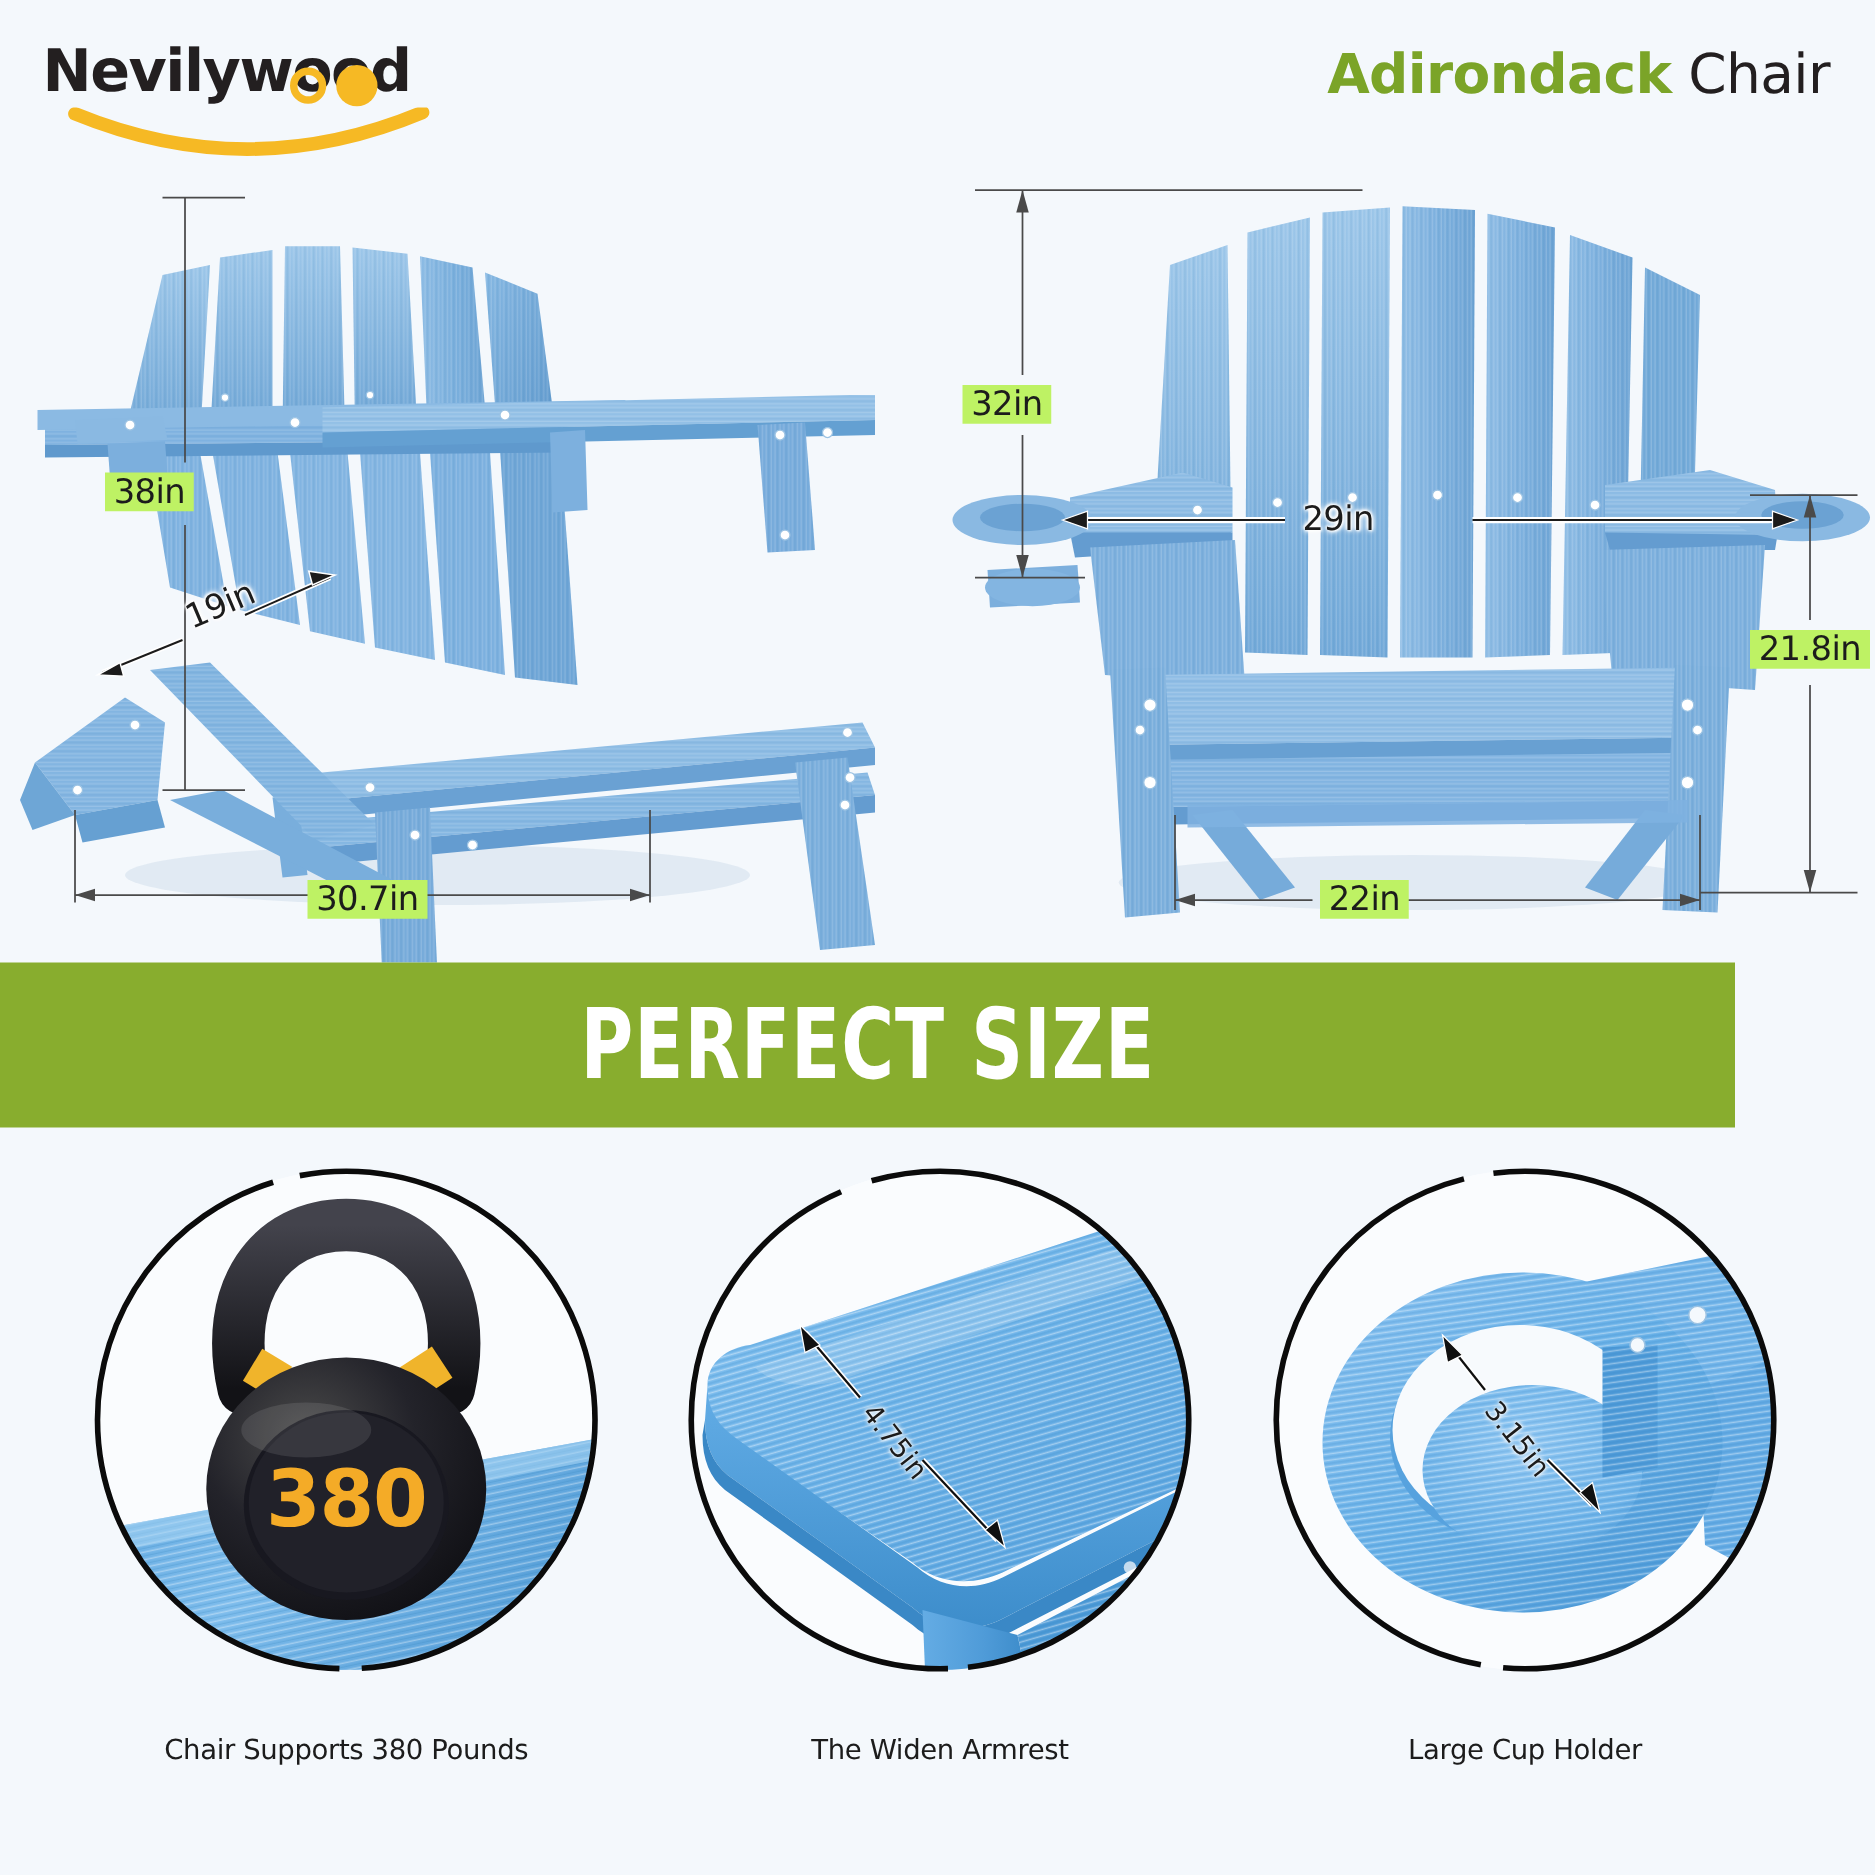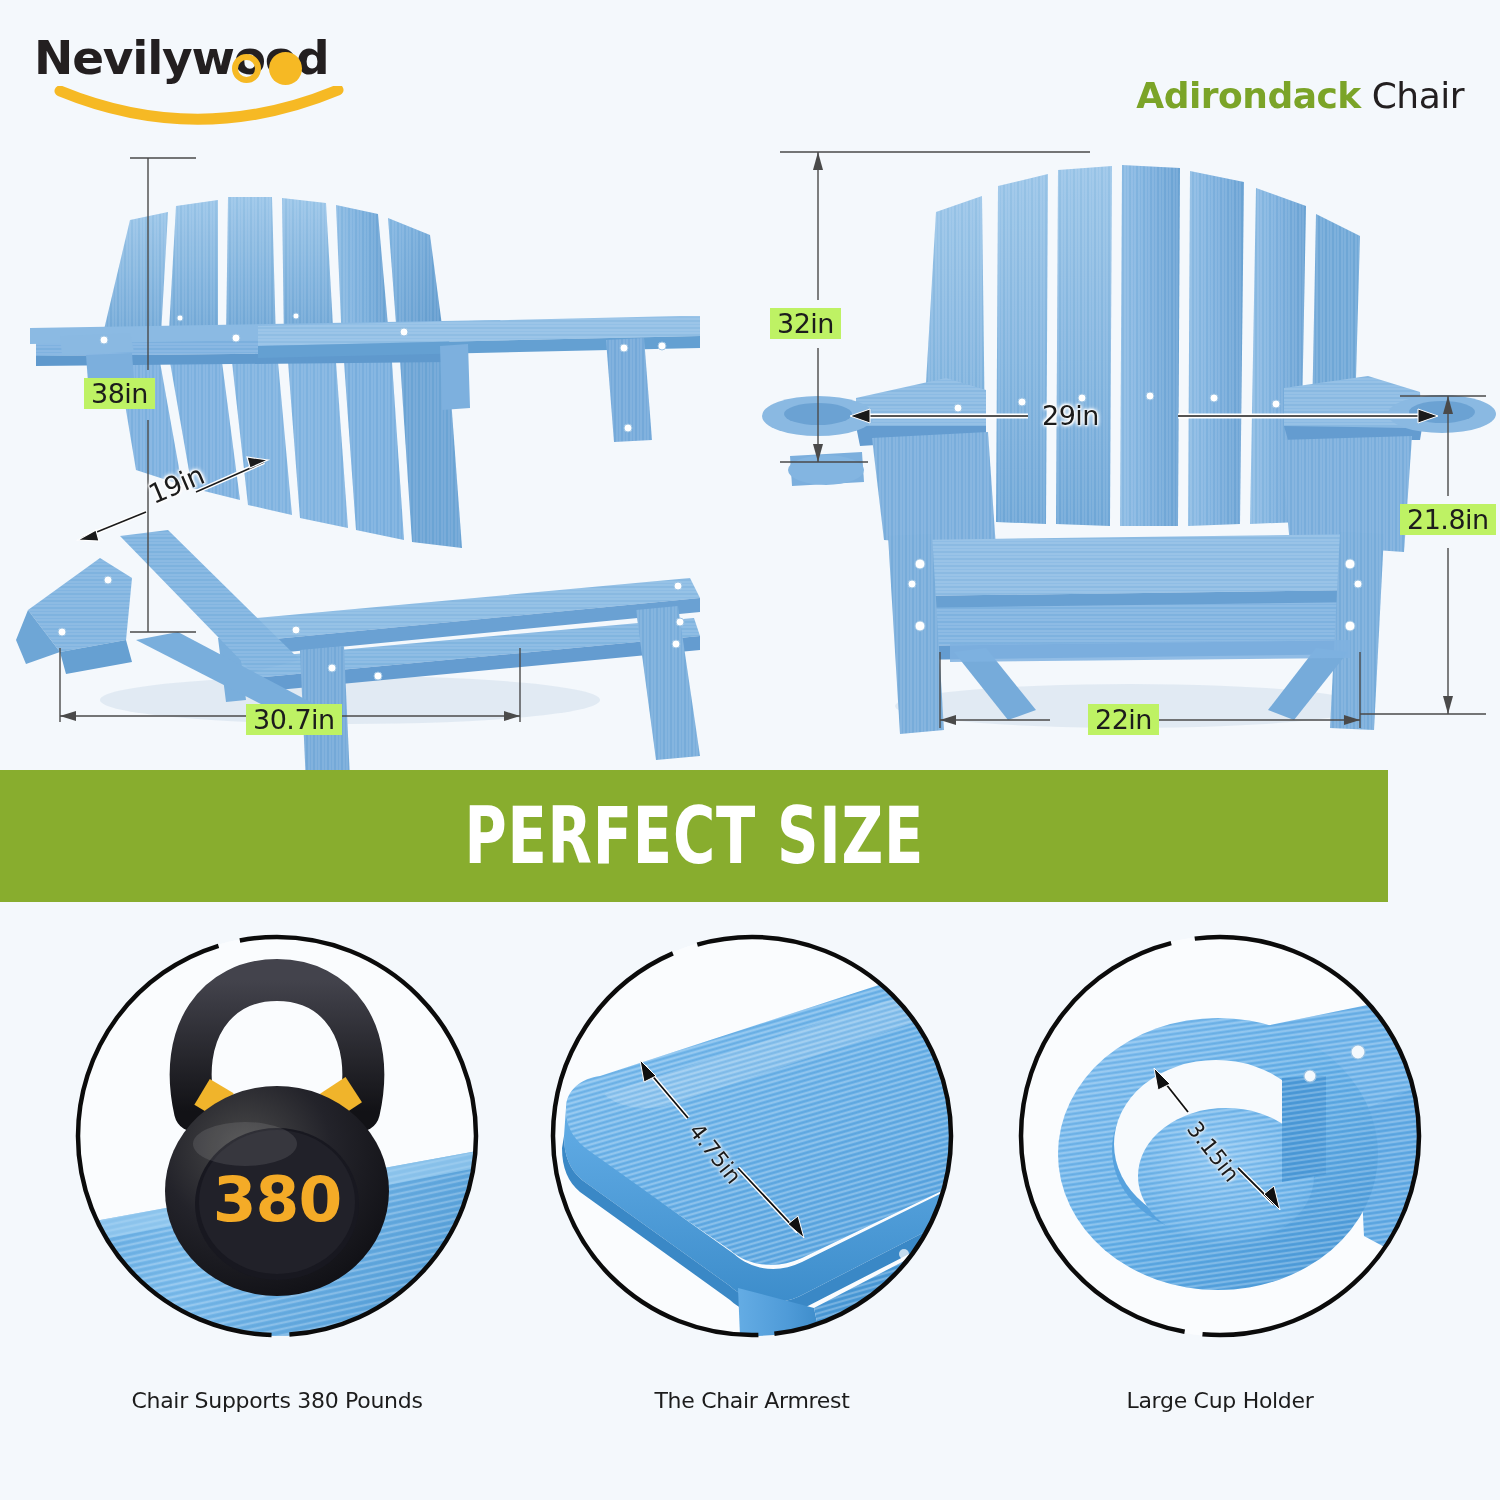--- a/index.html
+++ b/index.html
@@ -27,23 +27,22 @@
   }
   .logo-o-fill {
     position: absolute; left: 235px; top: 22px;
     width: 33px; height: 33px; border-radius: 50%;
     background: #f6b924;
   }
   .logo-smile { position: absolute; left: 20px; top: 56px; }
 
   .product-title {
     position: absolute; right: 36px; top: 38px;
-    font-size: 36px; line-height: 1; white-space: nowrap;
+    font-size: 44px; line-height: 1; white-space: nowrap;
     font-family: "DejaVu Sans", sans-serif;
-    margin-top: 40px;
   }
   .pt-brand { color: #7ba428; font-weight: 700; letter-spacing: -0.5px; }
   .pt-sub { color: #231f20; font-weight: 400; letter-spacing: -0.5px; }
 
   
   .spec-panel { position: absolute; top: 140px; left: 0; width: 1500px; height: 630px; }
   .chair-cell { position: absolute; top: 0; height: 630px; }
   .cell-left  { left: 0;   width: 760px; }
   .cell-right { left: 760px; width: 740px; }
 
@@ -450,21 +449,21 @@
         <polygon points="678,276 658,269 658,283"></polygon>
       </g>
     </svg>
 
     <div class="dim-label on-white" style="left:10px; top:168px;">32in</div>
 
     <div class="dim-label over-img" style="left:282px; top:260px;">29in</div>
 
     <div class="dim-label on-white" style="left:640px; top:364px;">21.8in</div>
 
-    <div class="dim-label on-white" style="left:296px; top:564px;margin-left:32px;">22in</div>
+    <div class="dim-label on-white" style="left:296px; top:564px;">22in</div>
   </div>
 </div>
 
 <div class="banner">
   <div class="banner-text">PERFECT SIZE</div>
 </div>
 
 <div class="features">
 
   <div class="feature f1">
@@ -573,21 +572,21 @@
         <g fill="#101010" stroke="#ffffff" stroke-width="1">
           <polygon points="92,128 108,144 96,150"></polygon>
           <polygon points="256,306 240,292 250,284"></polygon>
         </g>
       </svg>
       <div class="feat-dim" style="left:142px; top:178px; transform:rotate(52deg); transform-origin:left center;">4.75in</div>
       <svg class="circle-ring" width="408" height="408" viewBox="0 0 408 408">
         <circle cx="204" cy="204" r="199" fill="none" stroke="#0b0b0b" stroke-width="4.5" stroke-dasharray="430 16 550 26" stroke-dashoffset="140"></circle>
       </svg>
     </div>
-    <div class="cap">The Chair Armrest</div>
+    <div class="cap">The Widen Armrest</div>
   </div>
 
   <div class="feature f3">
     <div class="circle-stage">
       <div class="circle-clip">
         <svg width="400" height="400" viewBox="0 0 400 400">
           <defs>
             <linearGradient id="cupRing" x1="0.1" y1="0.1" x2="0.9" y2="0.9">
               <stop offset="0%" stop-color="#80bdee"></stop>
                 <stop offset="50%" stop-color="#65afe7"></stop>

